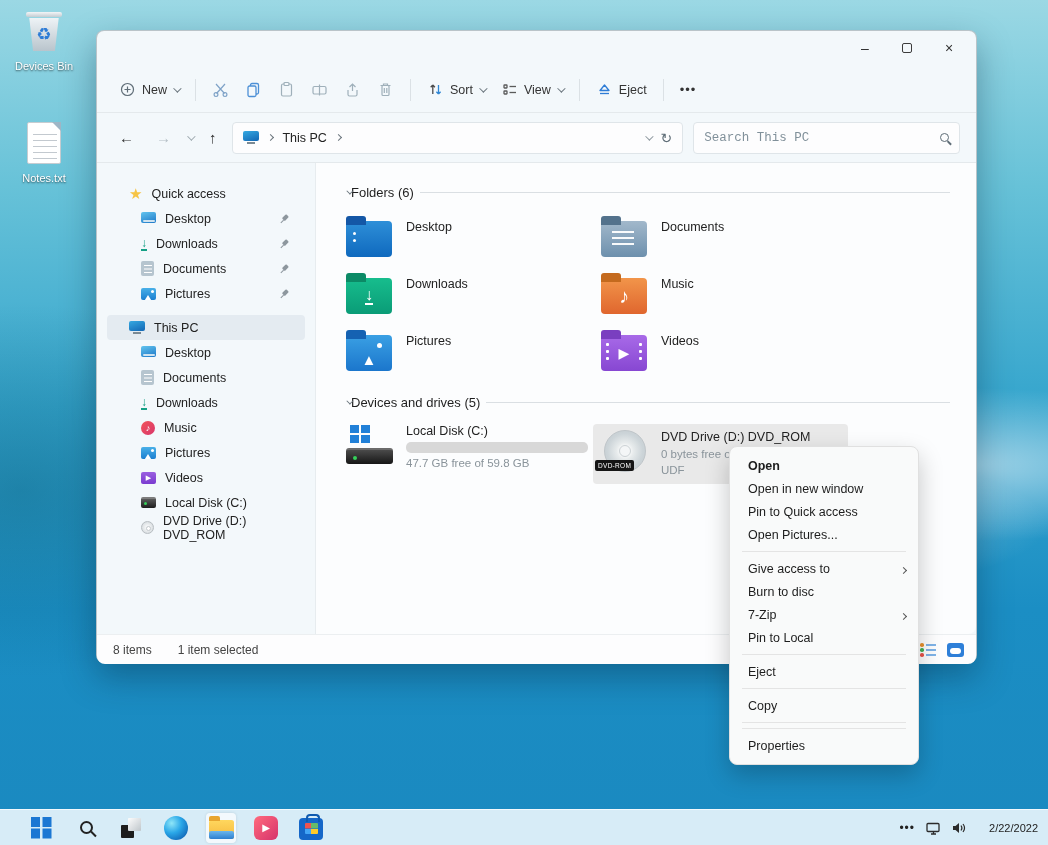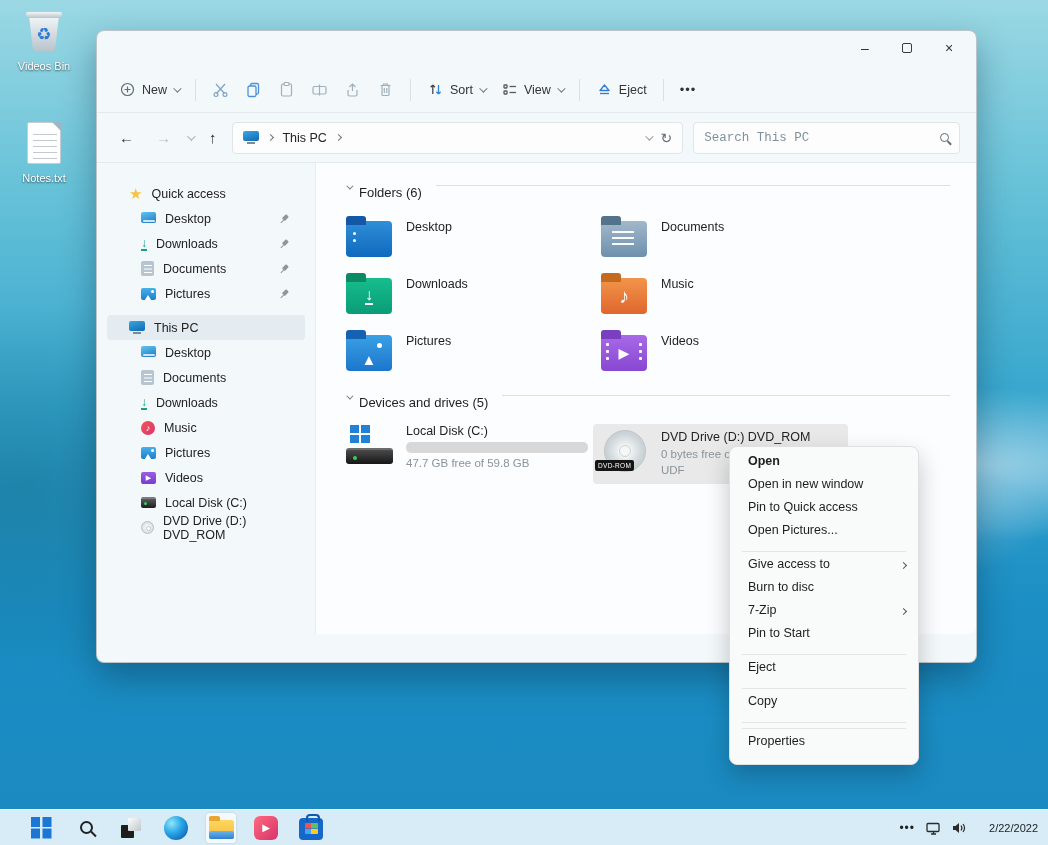--- a/index.html
+++ b/index.html
@@ -79,21 +79,21 @@
   .si.sel { background:#e4ebf1; }
   .si .pin { position:absolute; right:16px; top:8px; }
   .sgap { height:9px; }
   .pin { width:10px; height:10px; transform:rotate(45deg); position:relative; display:inline-block; }
   .pin::before { content:""; position:absolute; left:3px; top:0; width:4px; height:6px;
     background:#8d979e; border-radius:1px; }
   .pin::after { content:""; position:absolute; left:4.5px; top:6px; width:1px; height:4px;
     background:#8d979e; }
 
   .content { flex:1; background:#fcfdfe; padding:22px 0 0 30px; border-radius:0 0 8px 0; position:relative; }
-  .sect-head { display:flex; gap:8px; font-size:13px; color:#1f1f1f;
+  .sect-head { display:flex; align-items:center; font-size:13px; color:#1f1f1f;
     margin-bottom:14px; margin-right:26px; }
   .sect-head::after { content:""; flex:1; border-top:1px solid #dadfe3; margin-left:6px; }
   .sect-head .chv { width:5px; height:5px; }
 
   .fgrid { display:grid; grid-template-columns:255px 255px; grid-auto-rows:57px; }
   .tile { display:flex; gap:14px; align-items:flex-start; }
   .tile .tlabel { font-size:12.5px; color:#222; margin-top:6px; }
 
   
   .fold { width:46px; height:36px; border-radius:4px; position:relative; margin-top:7px;
@@ -159,21 +159,21 @@
   .sv-details::after { content:""; position:absolute; left:6px; top:2px; width:10px; height:2px;
     background:#7fb3e8; box-shadow:0 5px 0 #7fb3e8, 0 10px 0 #7fb3e8; }
   .sv-thumb { width:17px; height:14px; background:#2e7fd8; border-radius:3px; position:relative; }
   .sv-thumb::after { content:""; position:absolute; left:3px; top:5px; width:11px; height:6px;
     background:#fff; border-radius:3px; }
 
   
   .ctx { position:absolute; left:729px; top:446px; width:190px; background:#f9fafa;
     border:1px solid #e0e0e0; border-radius:8px; box-shadow:0 10px 24px rgba(0,0,0,.22);
     padding:7px 0; z-index:30; }
-  .mi { height:23px; display:flex; align-items:flex-start; padding:0 12px 0 18px; font-size:12.5px;
+  .mi { height:23px; display:flex; align-items:center; padding:0 12px 0 18px; font-size:12.5px;
     color:#1d1d1d; position:relative; }
   .mi.bold { font-weight:bold; }
   .mi .sub { margin-left:auto; }
   .mi .sub .chv { width:5px; height:5px; border-color:#555; }
   .msep { height:1px; background:#e4e4e4; margin:5px 12px 5px 12px; }
 
   
   .taskbar { position:absolute; left:0; bottom:0; width:1048px; height:36px; background:#d7ecf7;
     border-top:1px solid rgba(255,255,255,.7); display:flex; align-items:center; z-index:40; }
   .tb-left { display:flex; align-items:center; gap:15px; margin-left:26px; }
@@ -262,21 +262,21 @@
 <body>
 
 <div class="desktop">
 
   <div class="dicon" style="left:8px;top:10px;">
     <span class="ic-bin">
       <span class="bin-body">
           <span class="bin-glyph">♻</span>
         </span>
     </span>
-    <span class="dlabel">Videos Bin</span>
+    <span class="dlabel">Devices Bin</span>
   </div>
   <div class="dicon" style="left:8px;top:122px;">
     <span class="ic-note"></span>
     <span class="dlabel">Notes.txt</span>
   </div>
 
   <div class="window">
 
     <div class="titlebar">
       <div class="win-controls">
@@ -531,20 +531,28 @@
             <span class="dinfo">
               <span class="dname">DVD Drive (D:) DVD_ROM</span>
               <span class="dsub">0 bytes free of 5.72 GB</span>
               <span class="dsub">UDF</span>
             </span>
           </div>
         </div>
       </main>
     </div>
 
+    <div class="statusbar">
+      <span>8 items</span>
+      <span>1 item selected</span>
+      <span class="sb-views">
+        <span class="sv-details"></span>
+        <span class="sv-thumb"></span>
+      </span>
+    </div>
   </div>
 
   <div class="ctx">
     <div class="mi bold">
         <span>Open</span>
       </div>
     <div class="mi">
         <span>Open in new window</span>
       </div>
     <div class="mi">
@@ -559,21 +567,21 @@
         <span class="sub"><span class="chv r"></span></span>
       </div>
     <div class="mi">
         <span>Burn to disc</span>
       </div>
     <div class="mi">
         <span>7-Zip</span>
         <span class="sub"><span class="chv r"></span></span>
       </div>
     <div class="mi">
-        <span>Pin to Start</span>
+        <span>Pin to Local</span>
       </div>
     <div class="msep"></div>
     <div class="mi">
         <span>Eject</span>
       </div>
     <div class="msep"></div>
     <div class="mi">
         <span>Copy</span>
       </div>
     <div class="msep"></div>

